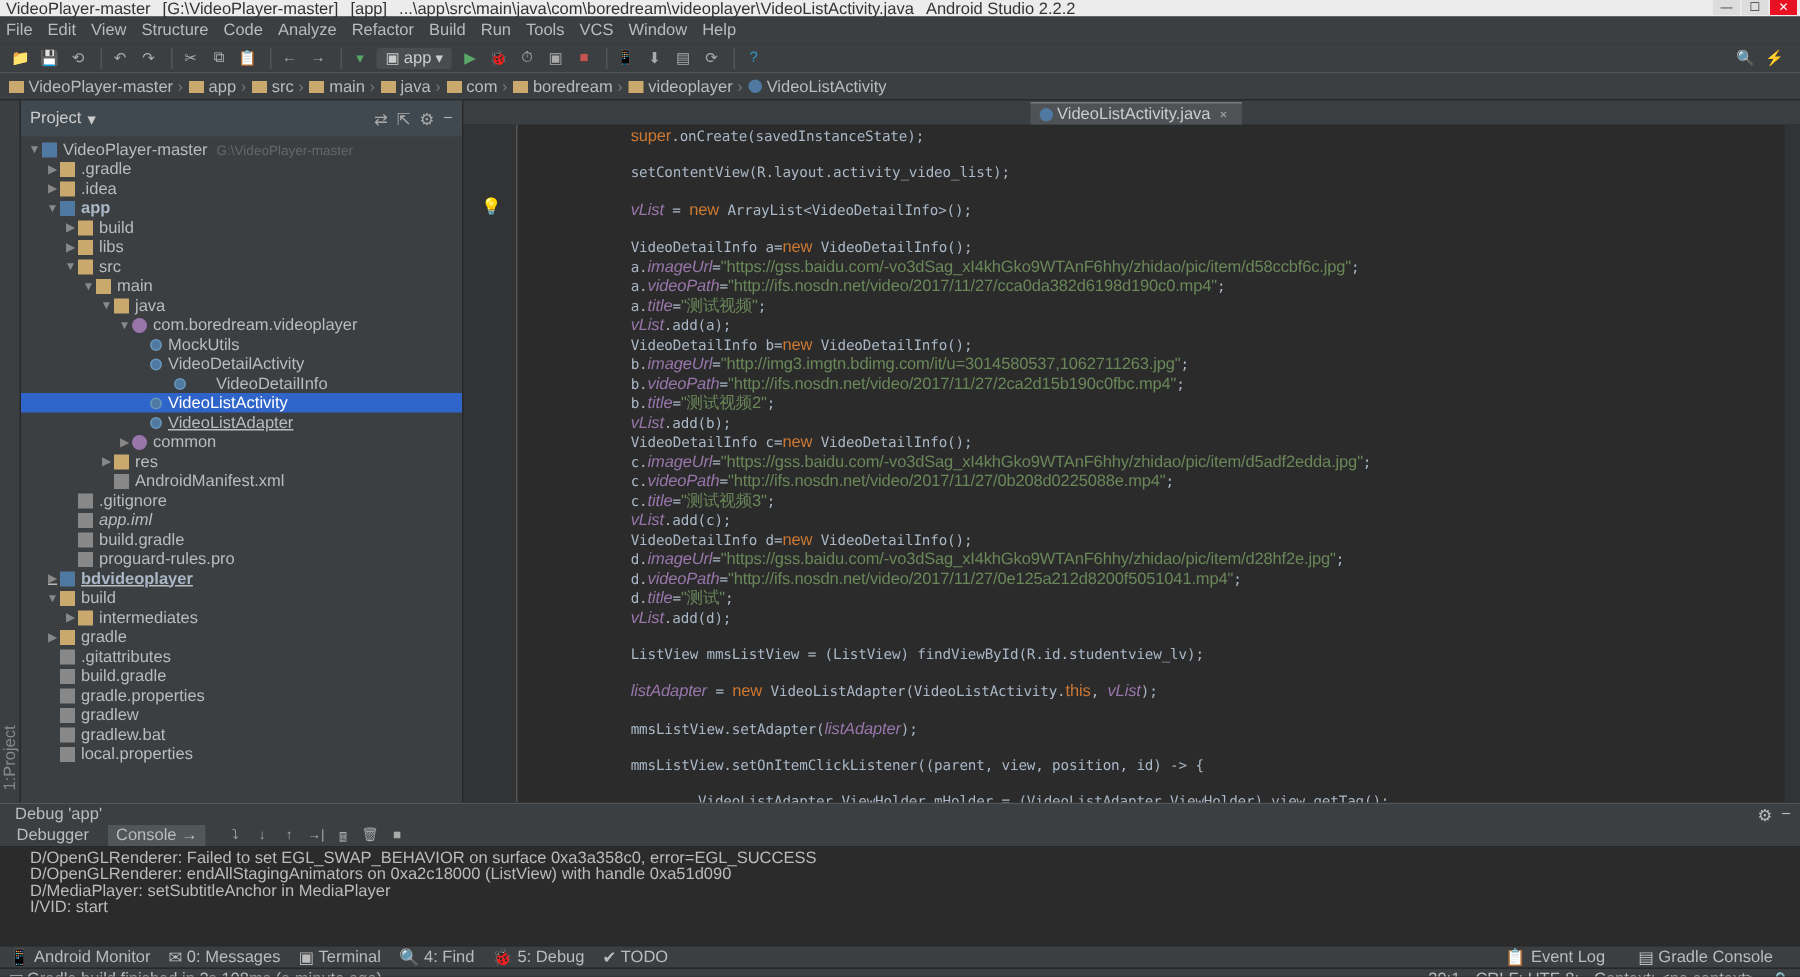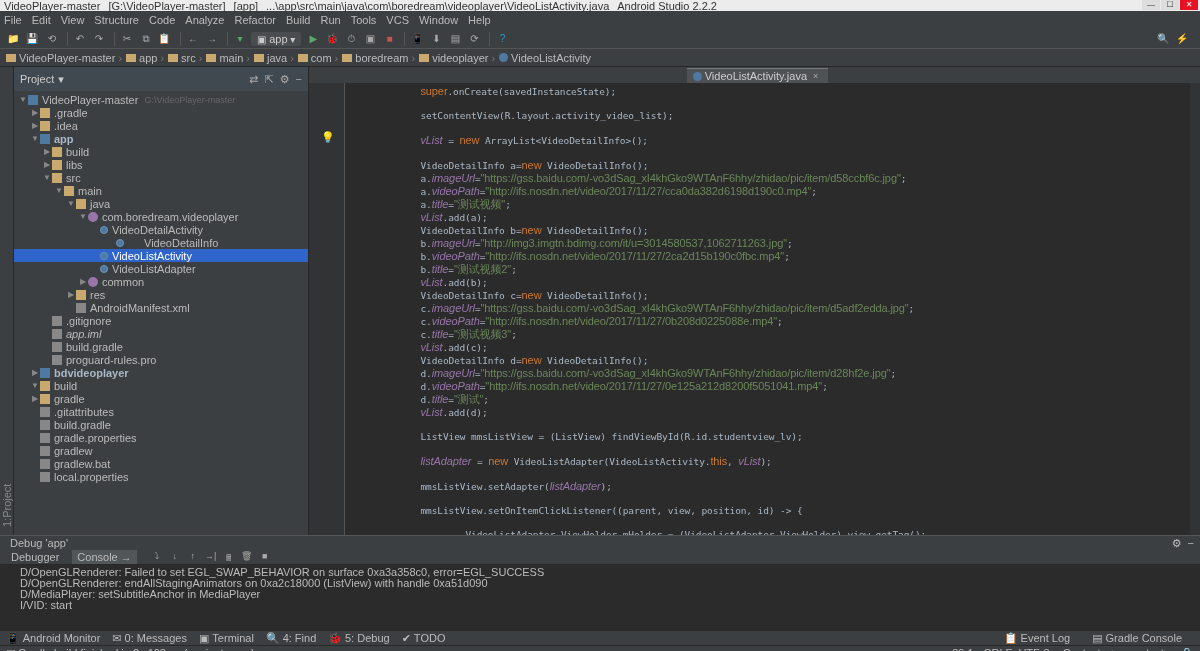--- a/index.html
+++ b/index.html
@@ -259,33 +259,38 @@
           <span class="tree-label">java</span>
         </div>
         <div class="tree-row" style="padding-left: 64px;">
           <span class="arrow open"></span>
           <span class="ticon pkg"></span>
           <span class="tree-label">com.boredream.videoplayer</span>
         </div>
         <div class="tree-row" style="padding-left: 76px;">
           <span class="arrow none"></span>
           <span class="ticon class"></span>
+          <span class="tree-label">MockUtils</span>
+        </div>
+        <div class="tree-row" style="padding-left: 76px;">
+          <span class="arrow none"></span>
+          <span class="ticon class"></span>
           <span class="tree-label">VideoDetailActivity</span>
         </div>
         <div class="tree-row" style="padding-left: 76px; gap: 16px;">
           <span class="arrow none"></span>
           <span class="ticon class"></span>
           <span class="tree-label">VideoDetailInfo</span>
         </div>
         <div class="tree-row selected" style="padding-left: 76px;">
           <span class="arrow none"></span>
           <span class="ticon class"></span>
           <span class="tree-label">VideoListActivity</span>
         </div>
-        <div class="tree-row" style="padding-left: 76px;">
+        <div class="tree-row" style="padding-left: 76px; text-decoration: underline;">
           <span class="arrow none"></span>
           <span class="ticon class"></span>
           <span class="tree-label">VideoListAdapter</span>
         </div>
         <div class="tree-row" style="padding-left: 64px;">
           <span class="arrow closed"></span>
           <span class="ticon pkg"></span>
           <span class="tree-label">common</span>
         </div>
         <div class="tree-row" style="padding-left: 52px;">
@@ -311,29 +316,34 @@
         <div class="tree-row" style="padding-left: 28px;">
           <span class="arrow none"></span>
           <span class="ticon file"></span>
           <span class="tree-label">build.gradle</span>
         </div>
         <div class="tree-row" style="padding-left: 28px;">
           <span class="arrow none"></span>
           <span class="ticon file"></span>
           <span class="tree-label">proguard-rules.pro</span>
         </div>
-        <div class="tree-row" style="padding-left: 16px;">
+        <div class="tree-row" style="padding-left: 16px; text-decoration: underline;">
           <span class="arrow closed"></span>
           <span class="ticon module"></span>
           <span class="tree-label mod">bdvideoplayer</span>
         </div>
         <div class="tree-row" style="padding-left: 16px;">
           <span class="arrow open"></span>
           <span class="ticon folder"></span>
           <span class="tree-label">build</span>
+        </div>
+        <div class="tree-row" style="padding-left: 28px;">
+          <span class="arrow closed"></span>
+          <span class="ticon folder"></span>
+          <span class="tree-label">intermediates</span>
         </div>
         <div class="tree-row" style="padding-left: 16px;">
           <span class="arrow closed"></span>
           <span class="ticon folder"></span>
           <span class="tree-label">gradle</span>
         </div>
         <div class="tree-row" style="padding-left: 16px;">
           <span class="arrow none"></span>
           <span class="ticon file"></span>
           <span class="tree-label">.gitattributes</span>

